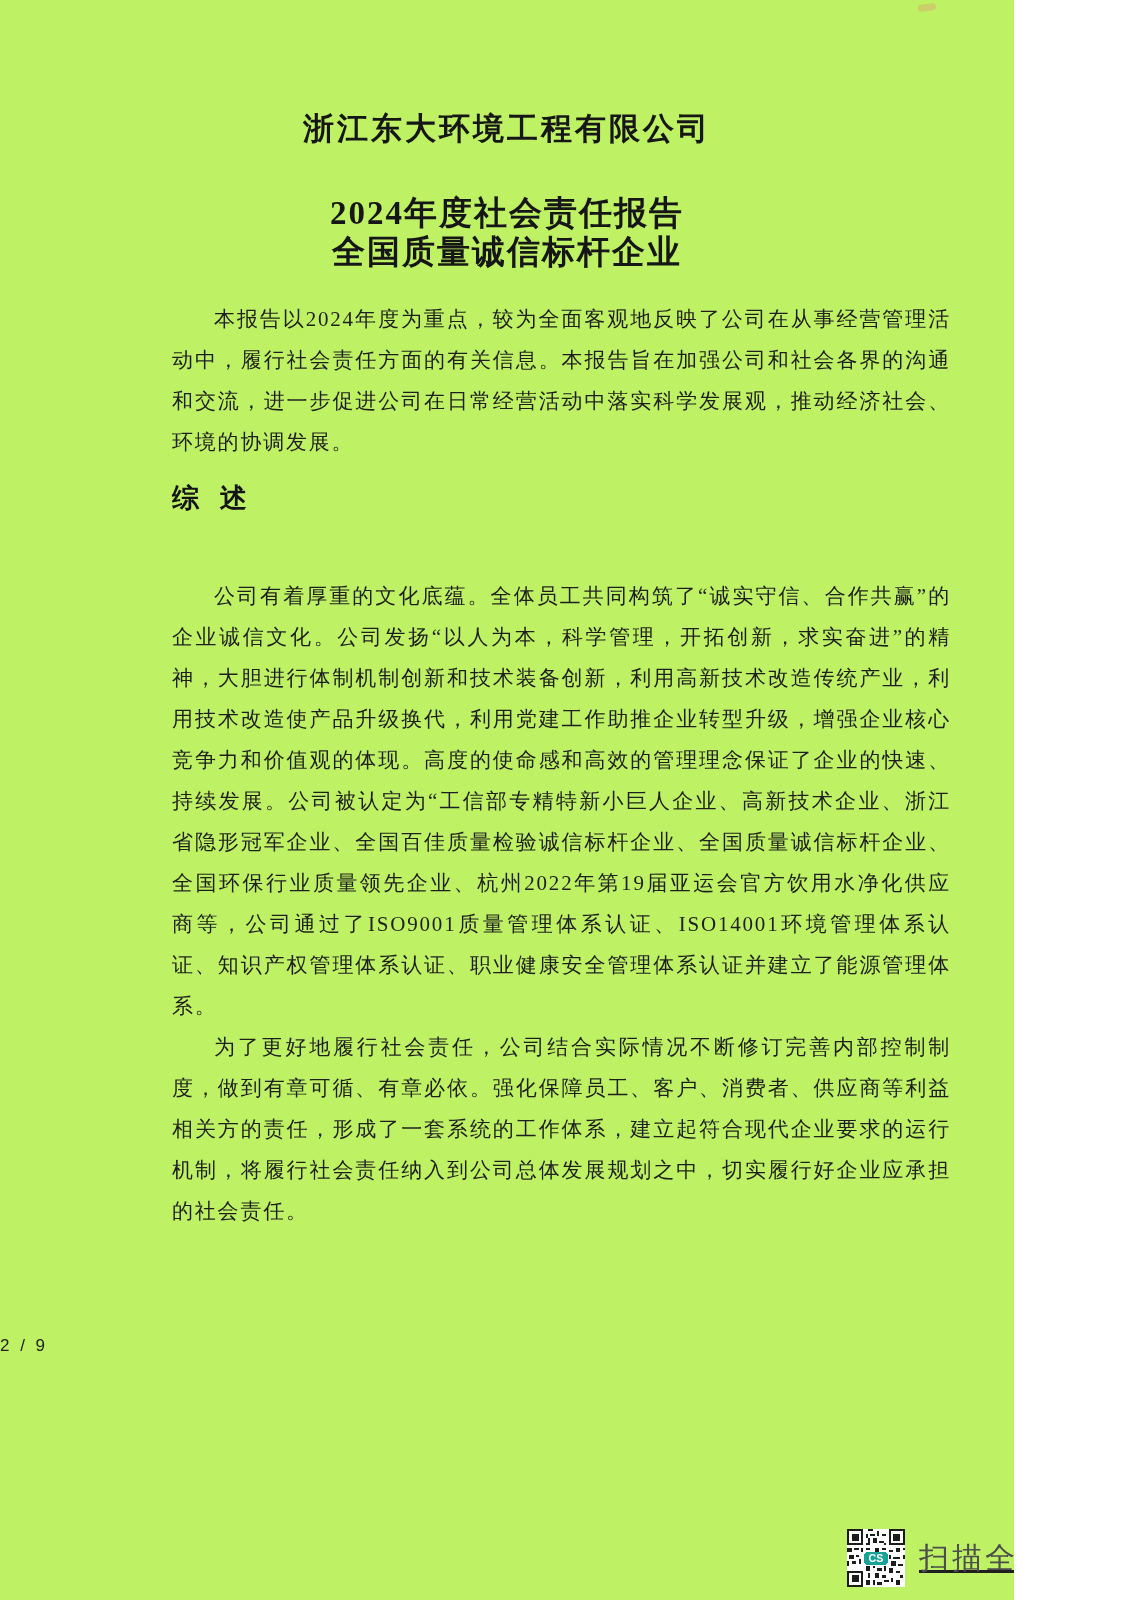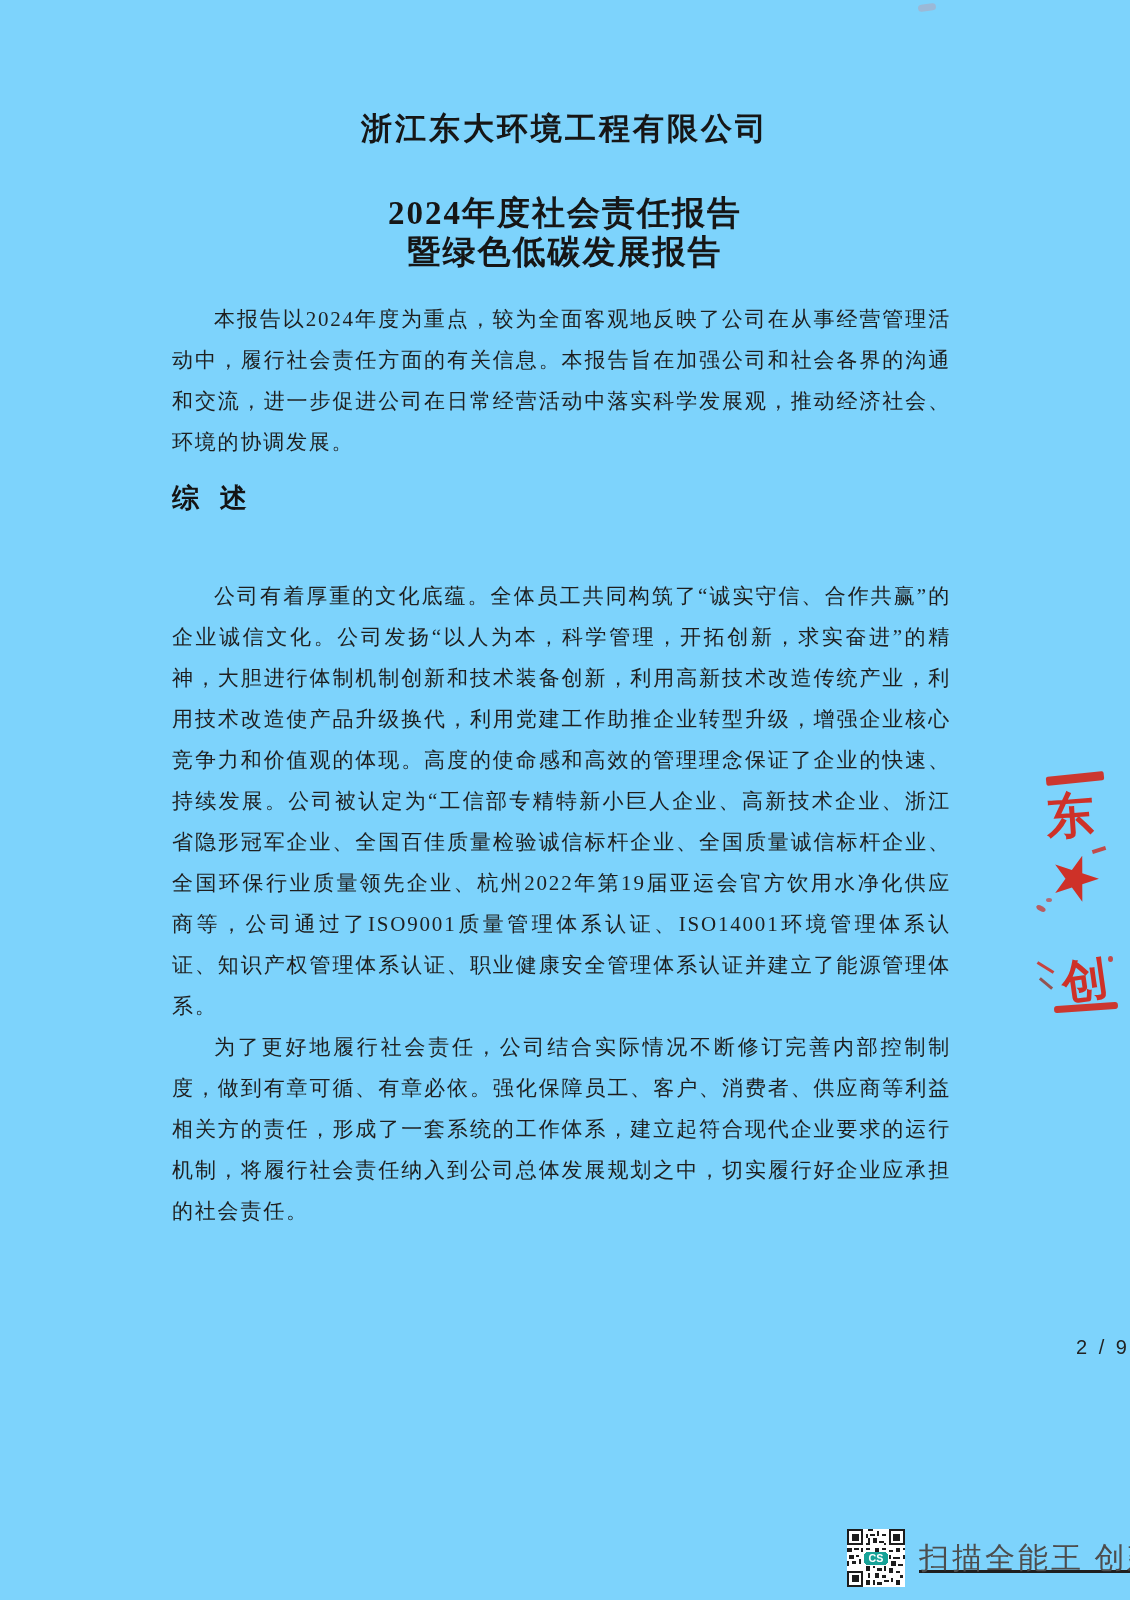--- a/index.html
+++ b/index.html
@@ -1,17 +1,17 @@
 <!DOCTYPE html>
 <html><head>
 <meta charset="utf-8">
 <style>
   html,body{margin:0;padding:0;background:#ffffff;}
   .page{
-    position:relative;width:1130px;height:1600px;background:#7dd3fc;
+    position:relative;width:1014px;height:1600px;background:#bef264;
     overflow:hidden;font-family:"Liberation Serif", serif;color:#1f1f1f;
   }
   .company-title{
     position:absolute;top:108px;left:0;width:100%;margin:0;
     text-align:center;font-size:31px;font-weight:bold;letter-spacing:3px;
     color:#161616;
   }
   .report-title{
     position:absolute;top:194px;left:0;width:100%;
     text-align:center;font-size:33px;font-weight:bold;line-height:39px;
@@ -21,22 +21,22 @@
     position:absolute;left:172px;top:299px;width:779px;
     font-size:21px;line-height:41px;letter-spacing:1.8px;
     text-align:justify;text-justify:inter-character;color:#1f1f1f;
   }
   .content p{margin:0;text-indent:2em;}
   .section-heading{
     margin:15px 0 57px 0;text-align:left;text-indent:0;
     font-size:27px;font-weight:bold;letter-spacing:7px;color:#141414;
   }
   .page-number{
-    position:absolute;top:1336px;left:0;width:100%;text-align:right;
-    font-family:"Liberation Sans", sans-serif;font-size:20px;
+    position:absolute;top:1336px;left:0;width:100%;text-align:left;
+    font-family:"Liberation Sans", sans-serif;font-size:17px;
     letter-spacing:3px;color:#222;
   }
   
   .seal{position:absolute;left:1016px;top:760px;width:110px;height:260px;pointer-events:none;}
   .seal *{position:absolute;color:#d3291d;}
   .seal .bar-top{left:30px;top:14px;width:58px;height:9px;background:#d3291d;transform:rotate(-6deg);border-radius:2px;opacity:.92;}
   .seal .char-top{left:30px;top:24px;font-size:48px;font-weight:bold;transform:rotate(-4deg);opacity:.95;}
   .seal .dash-right{left:76px;top:88px;width:14px;height:4px;background:#d3291d;transform:rotate(-18deg);opacity:.8;}
   .seal .star{left:32px;top:88px;font-size:60px;line-height:60px;transform:rotate(18deg);opacity:.95;}
   .seal .smudge1{left:20px;top:146px;width:10px;height:5px;background:#d3291d;transform:rotate(28deg);border-radius:50%;opacity:.7;}
@@ -57,21 +57,21 @@
 </style>
 </head>
 <body>
 
 <div class="page">
 
   <h1 class="company-title">浙江东大环境工程有限公司</h1>
 
   <div class="report-title">
     <div>2024年度社会责任报告</div>
-    <div>暨绿色低碳发展报告</div>
+    <div>全国质量诚信标杆企业</div>
   </div>
 
   <div class="content">
     <p>本报告以2024年度为重点，较为全面客观地反映了公司在从事经营管理活动中，履行社会责任方面的有关信息。本报告旨在加强公司和社会各界的沟通和交流，进一步促进公司在日常经营活动中落实科学发展观，推动经济社会、环境的协调发展。</p>
     <h2 class="section-heading">综 述</h2>
     <p>公司有着厚重的文化底蕴。全体员工共同构筑了“诚实守信、合作共赢”的企业诚信文化。公司发扬“以人为本，科学管理，开拓创新，求实奋进”的精神，大胆进行体制机制创新和技术装备创新，利用高新技术改造传统产业，利用技术改造使产品升级换代，利用党建工作助推企业转型升级，增强企业核心竞争力和价值观的体现。高度的使命感和高效的管理理念保证了企业的快速、持续发展。公司被认定为“工信部专精特新小巨人企业、高新技术企业、浙江省隐形冠军企业、全国百佳质量检验诚信标杆企业、全国质量诚信标杆企业、全国环保行业质量领先企业、杭州2022年第19届亚运会官方饮用水净化供应商等，公司通过了ISO9001质量管理体系认证、ISO14001环境管理体系认证、知识产权管理体系认证、职业健康安全管理体系认证并建立了能源管理体系。</p>
     <p>为了更好地履行社会责任，公司结合实际情况不断修订完善内部控制制度，做到有章可循、有章必依。强化保障员工、客户、消费者、供应商等利益相关方的责任，形成了一套系统的工作体系，建立起符合现代企业要求的运行机制，将履行社会责任纳入到公司总体发展规划之中，切实履行好企业应承担的社会责任。</p>
   </div>
 
   <div class="page-number">2 / 9</div>

